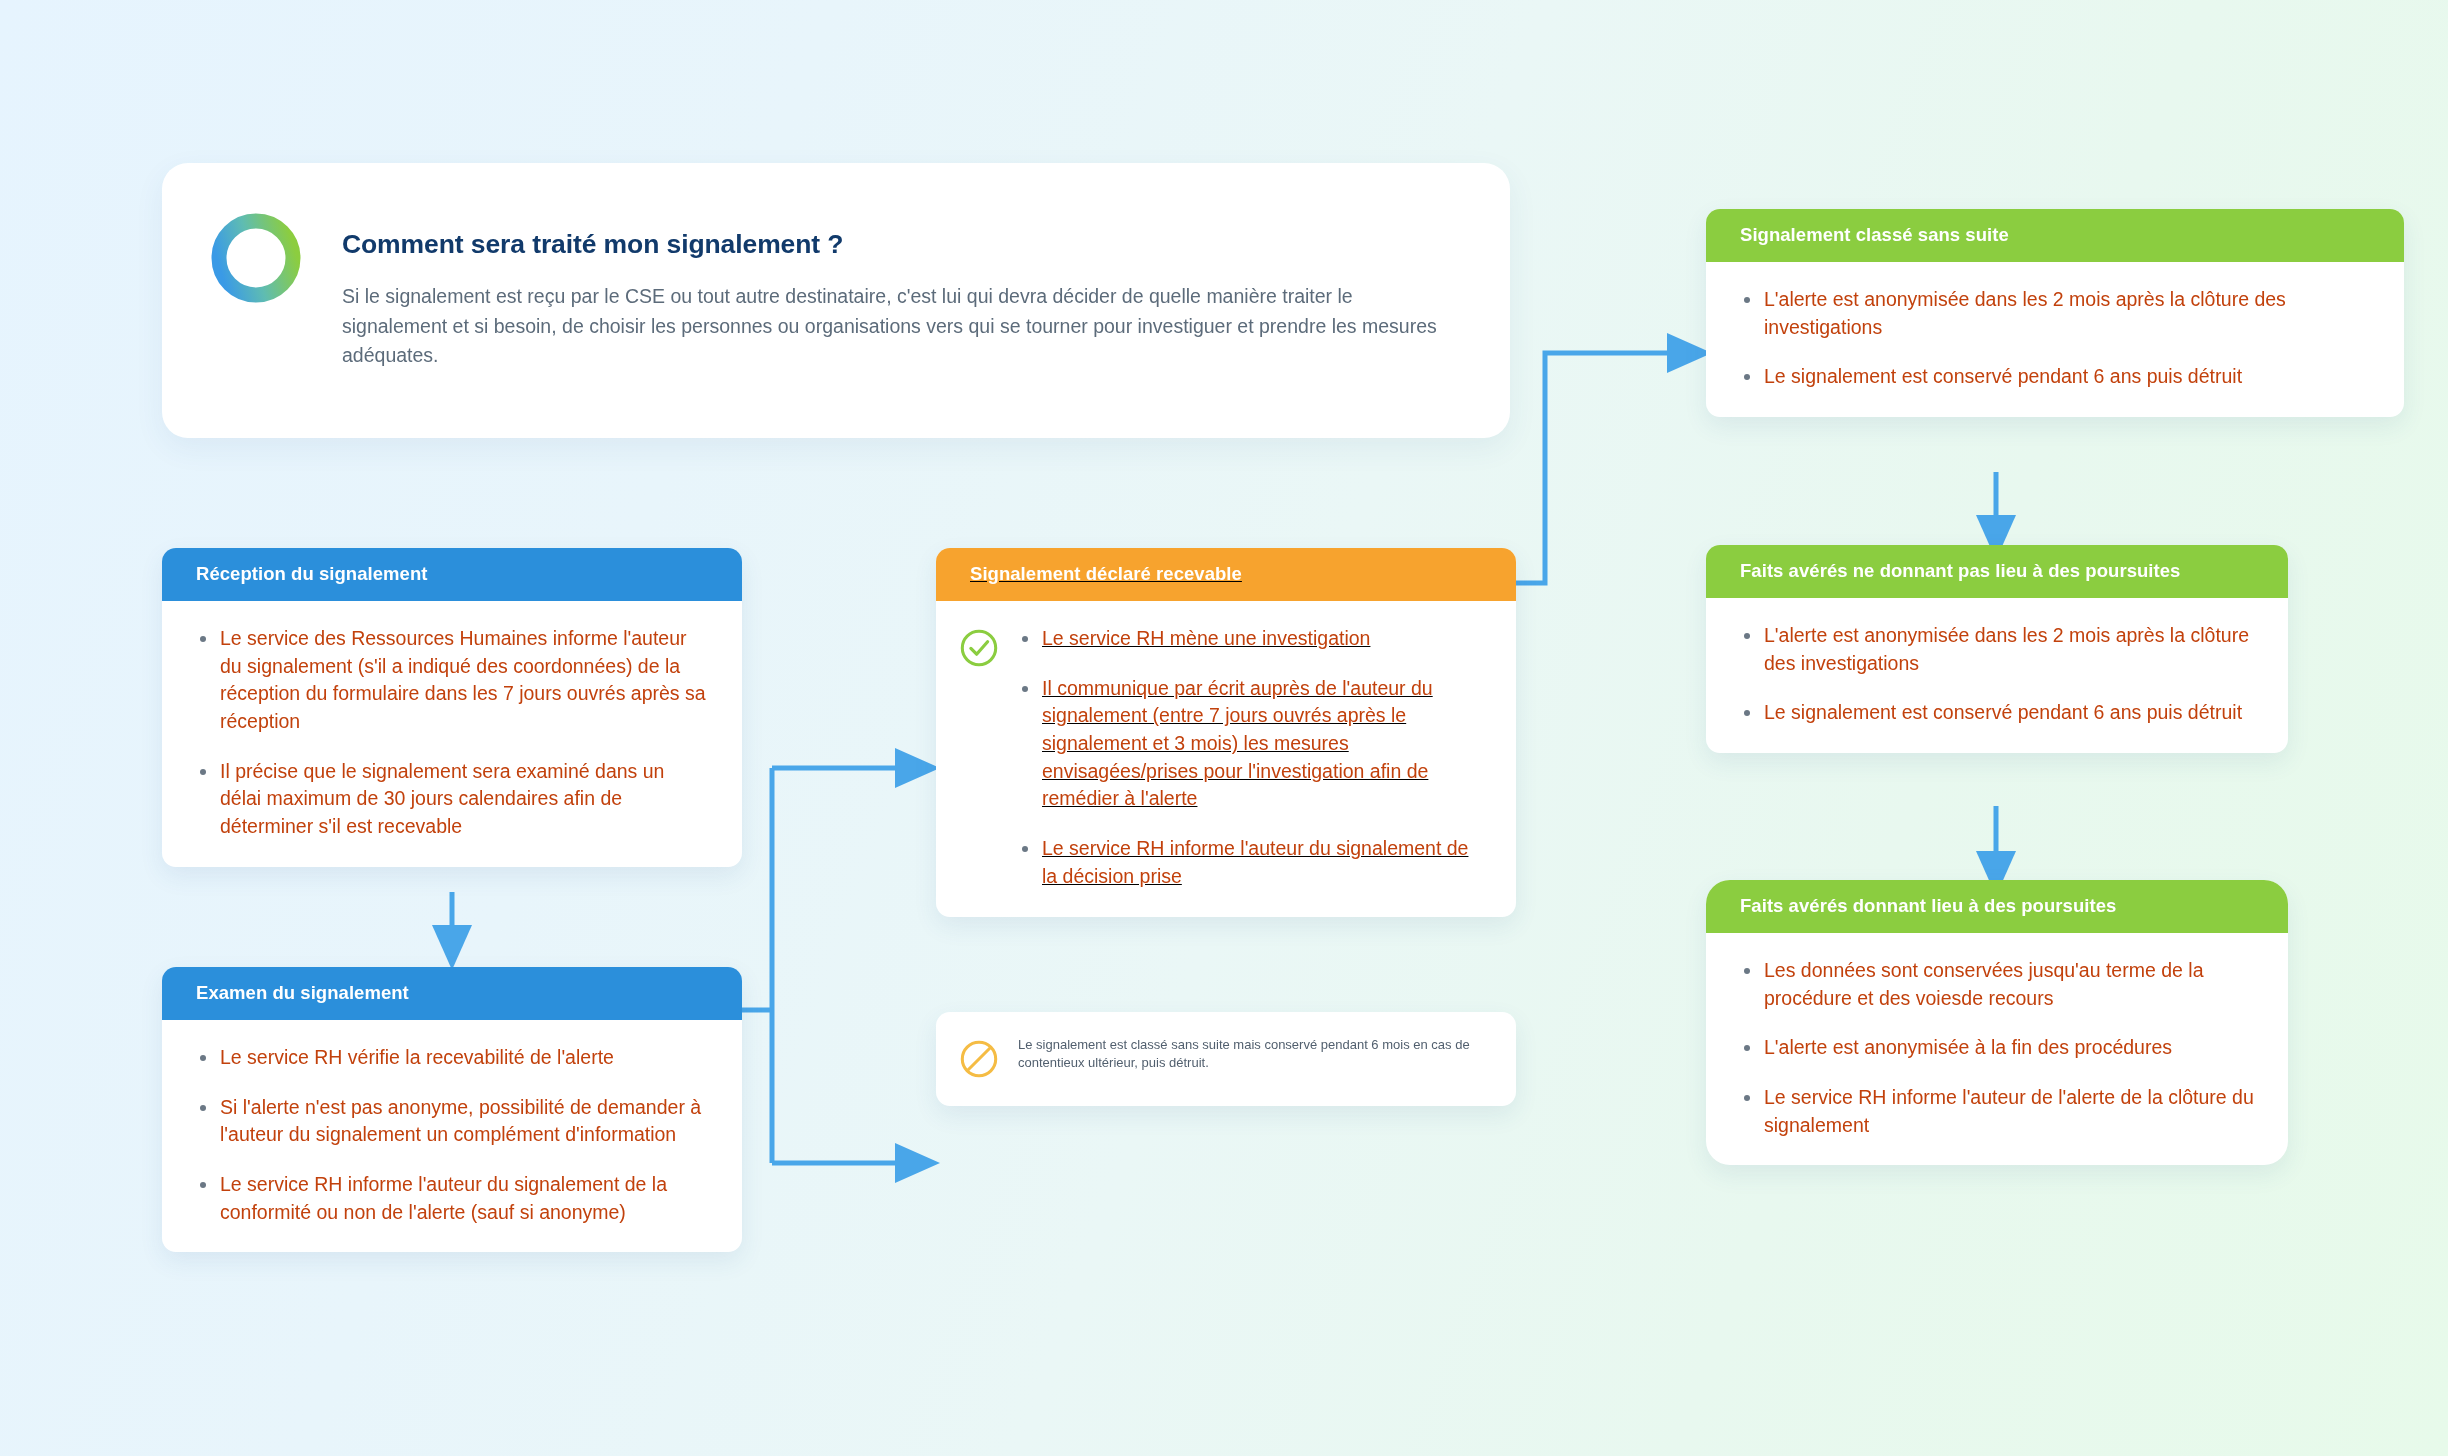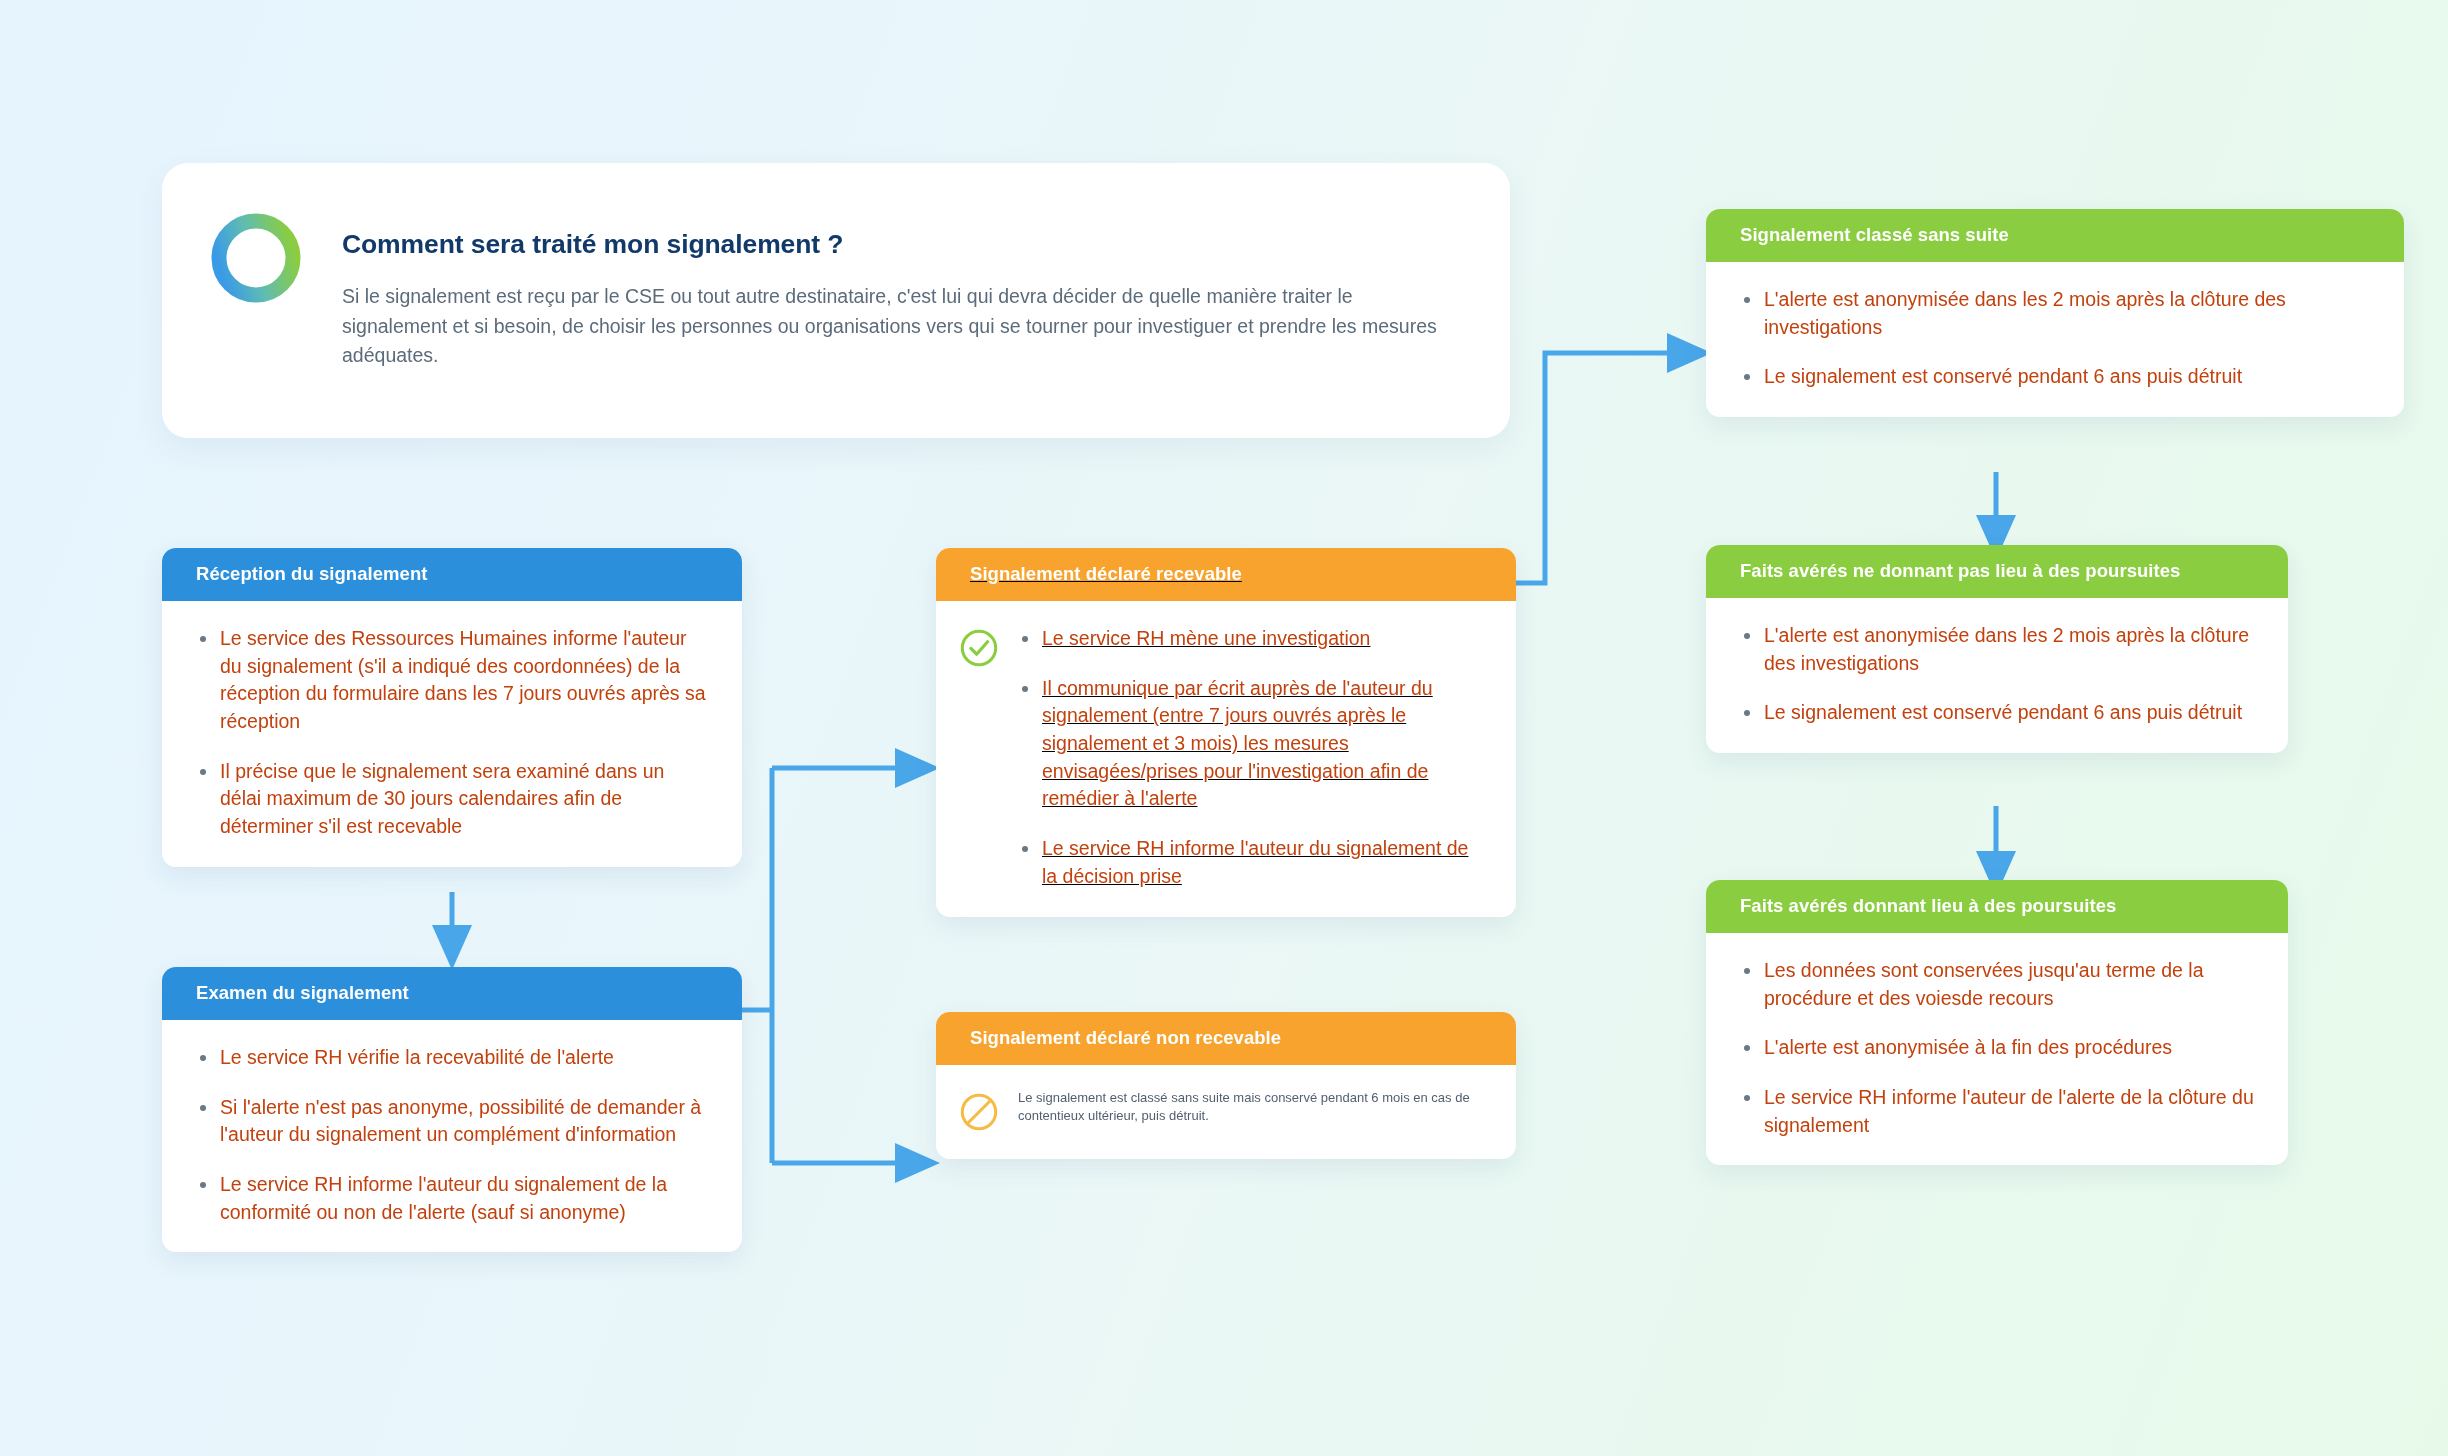--- a/index.html
+++ b/index.html
@@ -124,21 +124,21 @@
   .hdr-orange { background: #f7a32e; }
   .hdr-green  { background: #8bcd40; }
 
   
   #card-reception  { left: 162px;  top: 548px;  width: 580px; }
   #card-examen     { left: 162px;  top: 967px;  width: 580px; }
   #card-recevable  { left: 936px;  top: 548px;  width: 580px; text-decoration: underline; }
   #card-nonrecev   { left: 936px;  top: 1012px; width: 580px; }
   #card-classe     { left: 1706px; top: 209px;  width: 698px; }
   #card-sanspours  { left: 1706px; top: 545px;  width: 582px; }
-  #card-avecpours  { left: 1706px; top: 880px;  width: 582px; }
+  #card-avecpours  { left: 1706px; top: 880px;  width: 582px; border-radius: 24px; }
 
   
   #connectors {
     position: absolute;
     left: 0; top: 0;
     width: 2448px;
     height: 1456px;
     pointer-events: none;
   }
 </style>
@@ -220,21 +220,20 @@
       </svg>
       <ul class="bullets">
         <li>Le service RH mène une investigation</li>
         <li>Il communique par écrit auprès de l'auteur du signalement (entre 7 jours ouvrés après le signalement et 3 mois) les mesures envisagées/prises pour l'investigation afin de remédier à l'alerte</li>
         <li>Le service RH informe l'auteur du signalement de la décision prise</li>
       </ul>
     </div>
   </div>
 
   <div class="card" id="card-nonrecev">
-    <div class="card-header hdr-orange">Signalement déclaré non recevable</div>
     <div class="card-body with-icon">
       <svg class="status-icon" viewBox="0 0 44 44" xmlns="http://www.w3.org/2000/svg">
         <circle cx="22" cy="22" r="17.5" fill="none" stroke="#f5bc44" stroke-width="3.2"></circle>
         <line x1="10.2" y1="33.8" x2="33.8" y2="10.2" stroke="#f5bc44" stroke-width="3.2" stroke-linecap="round"></line>
       </svg>
       <div class="plain-text">Le signalement est classé sans suite mais conservé pendant 6 mois en cas de contentieux ultérieur, puis détruit.</div>
     </div>
   </div>
 
   <div class="card" id="card-classe">

